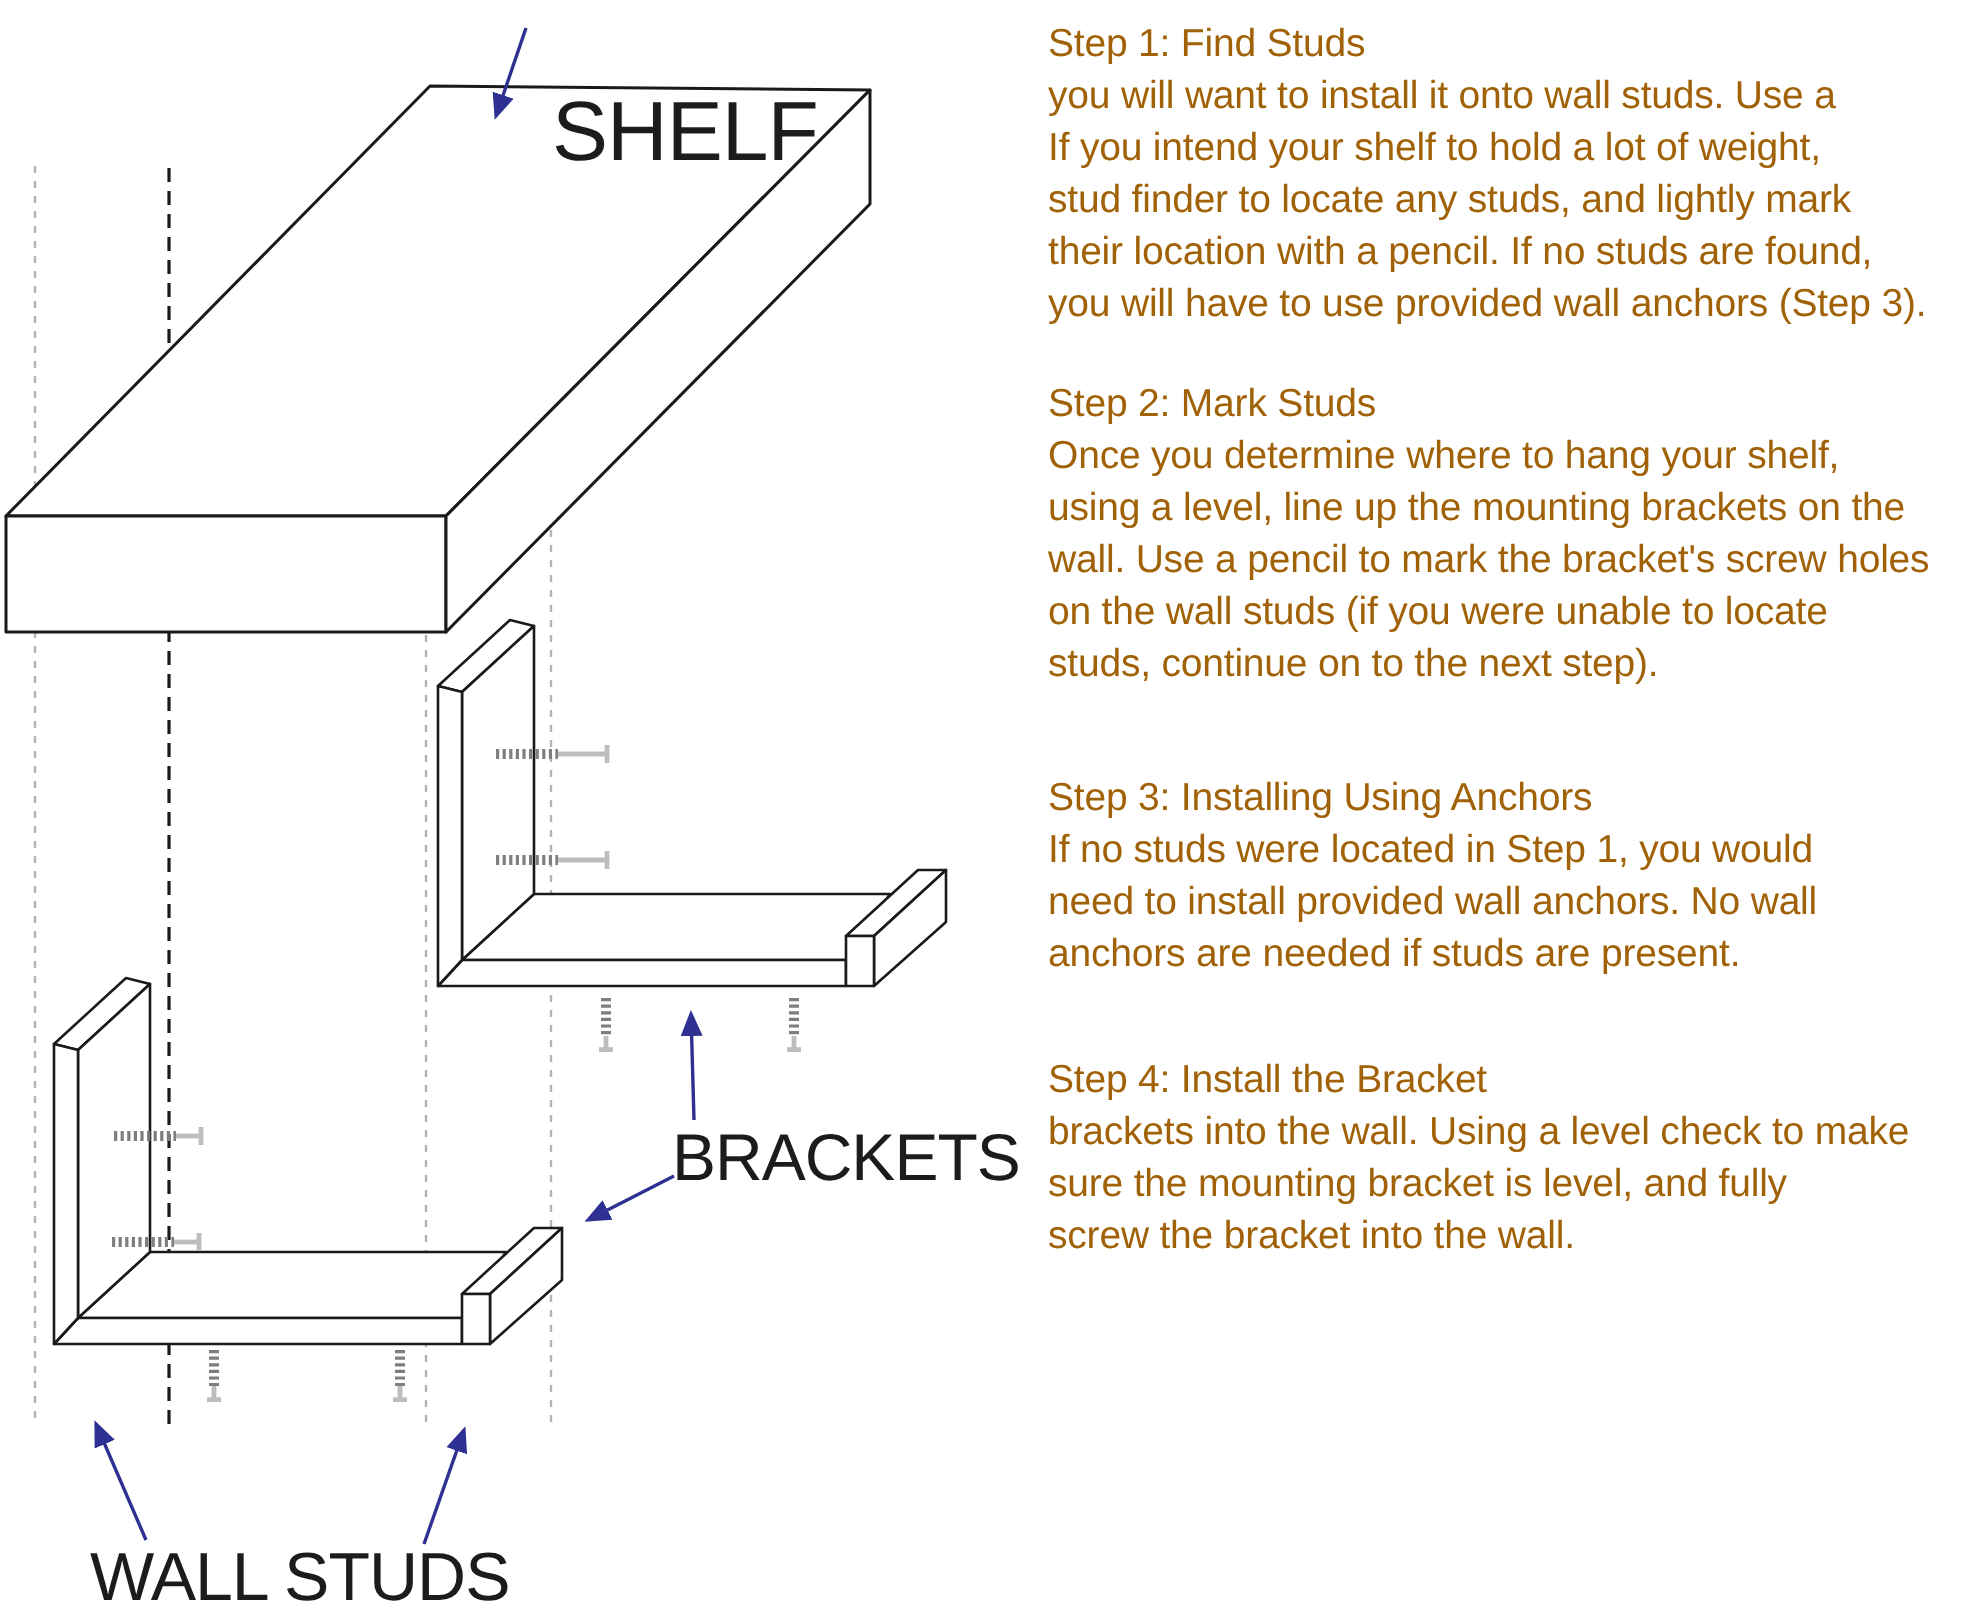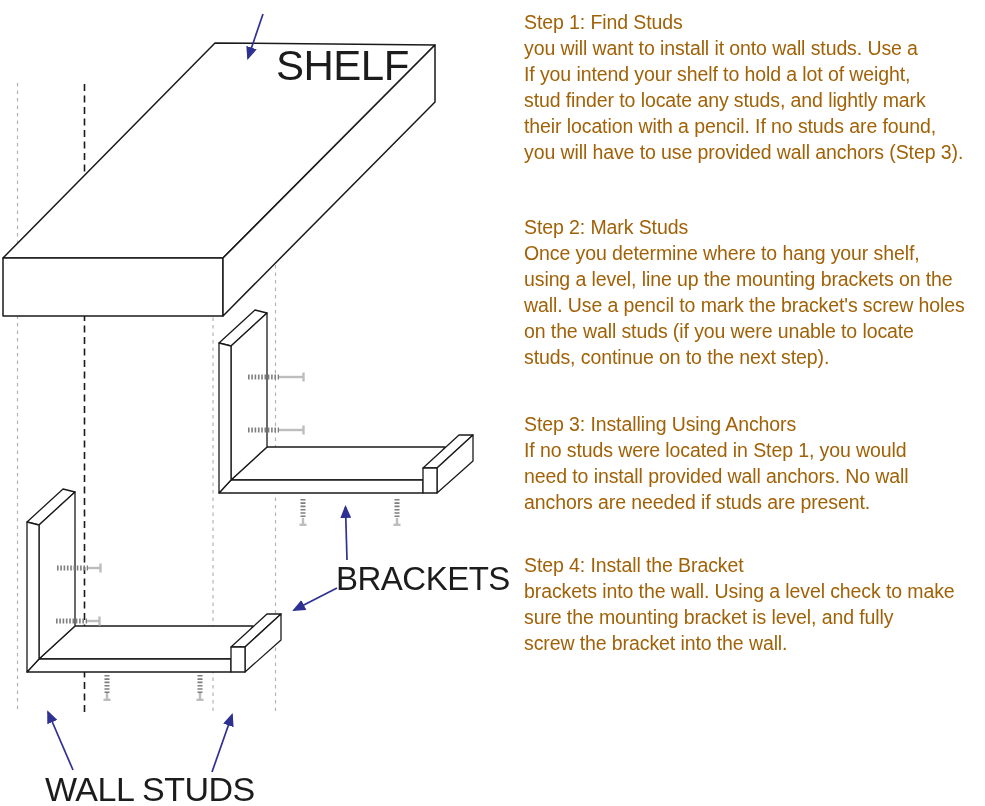--- a/index.html
+++ b/index.html
@@ -44,21 +44,21 @@
 
   .steps {
     position: absolute;
     left: 524px;
     top: 0;
     width: 461px;
     padding-top: 9px;
     color: #a16207;
   }
   .step { display: block; }
-  .step:nth-of-type(2) { margin-top: 49px; }
+  .step:nth-of-type(2) { margin-top: 24px; }
   .step:nth-of-type(3) { margin-top: 41px; }
   .step:nth-of-type(4) { margin-top: 37px; }
   .step:nth-of-type(5) { margin-top: 41px; }
   .step-line {
     font-size: 19.5px;
     line-height: 26px;
     white-space: pre;
     letter-spacing: -0.1px;
   }
 

